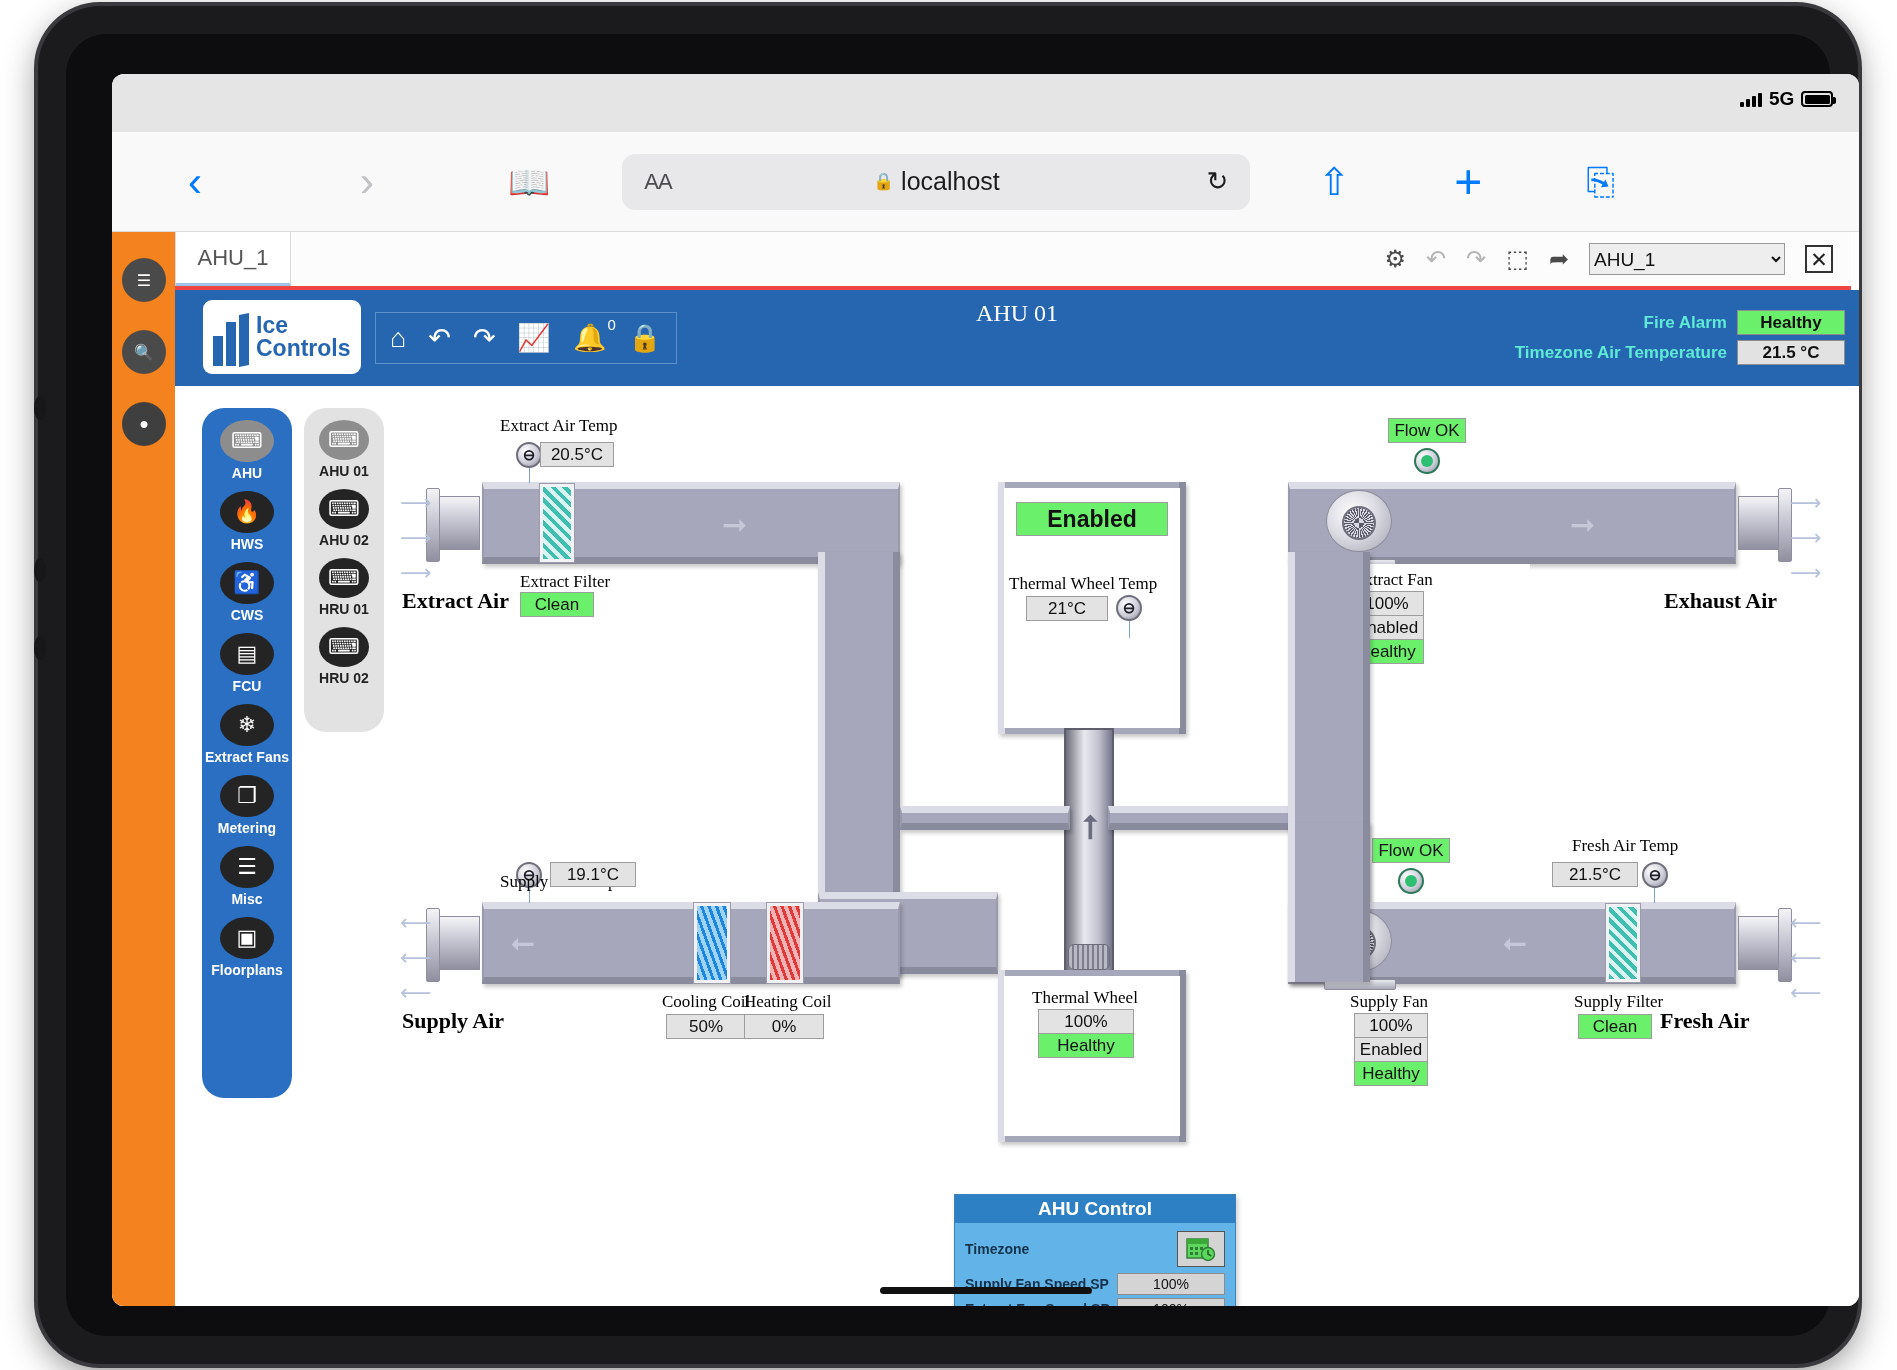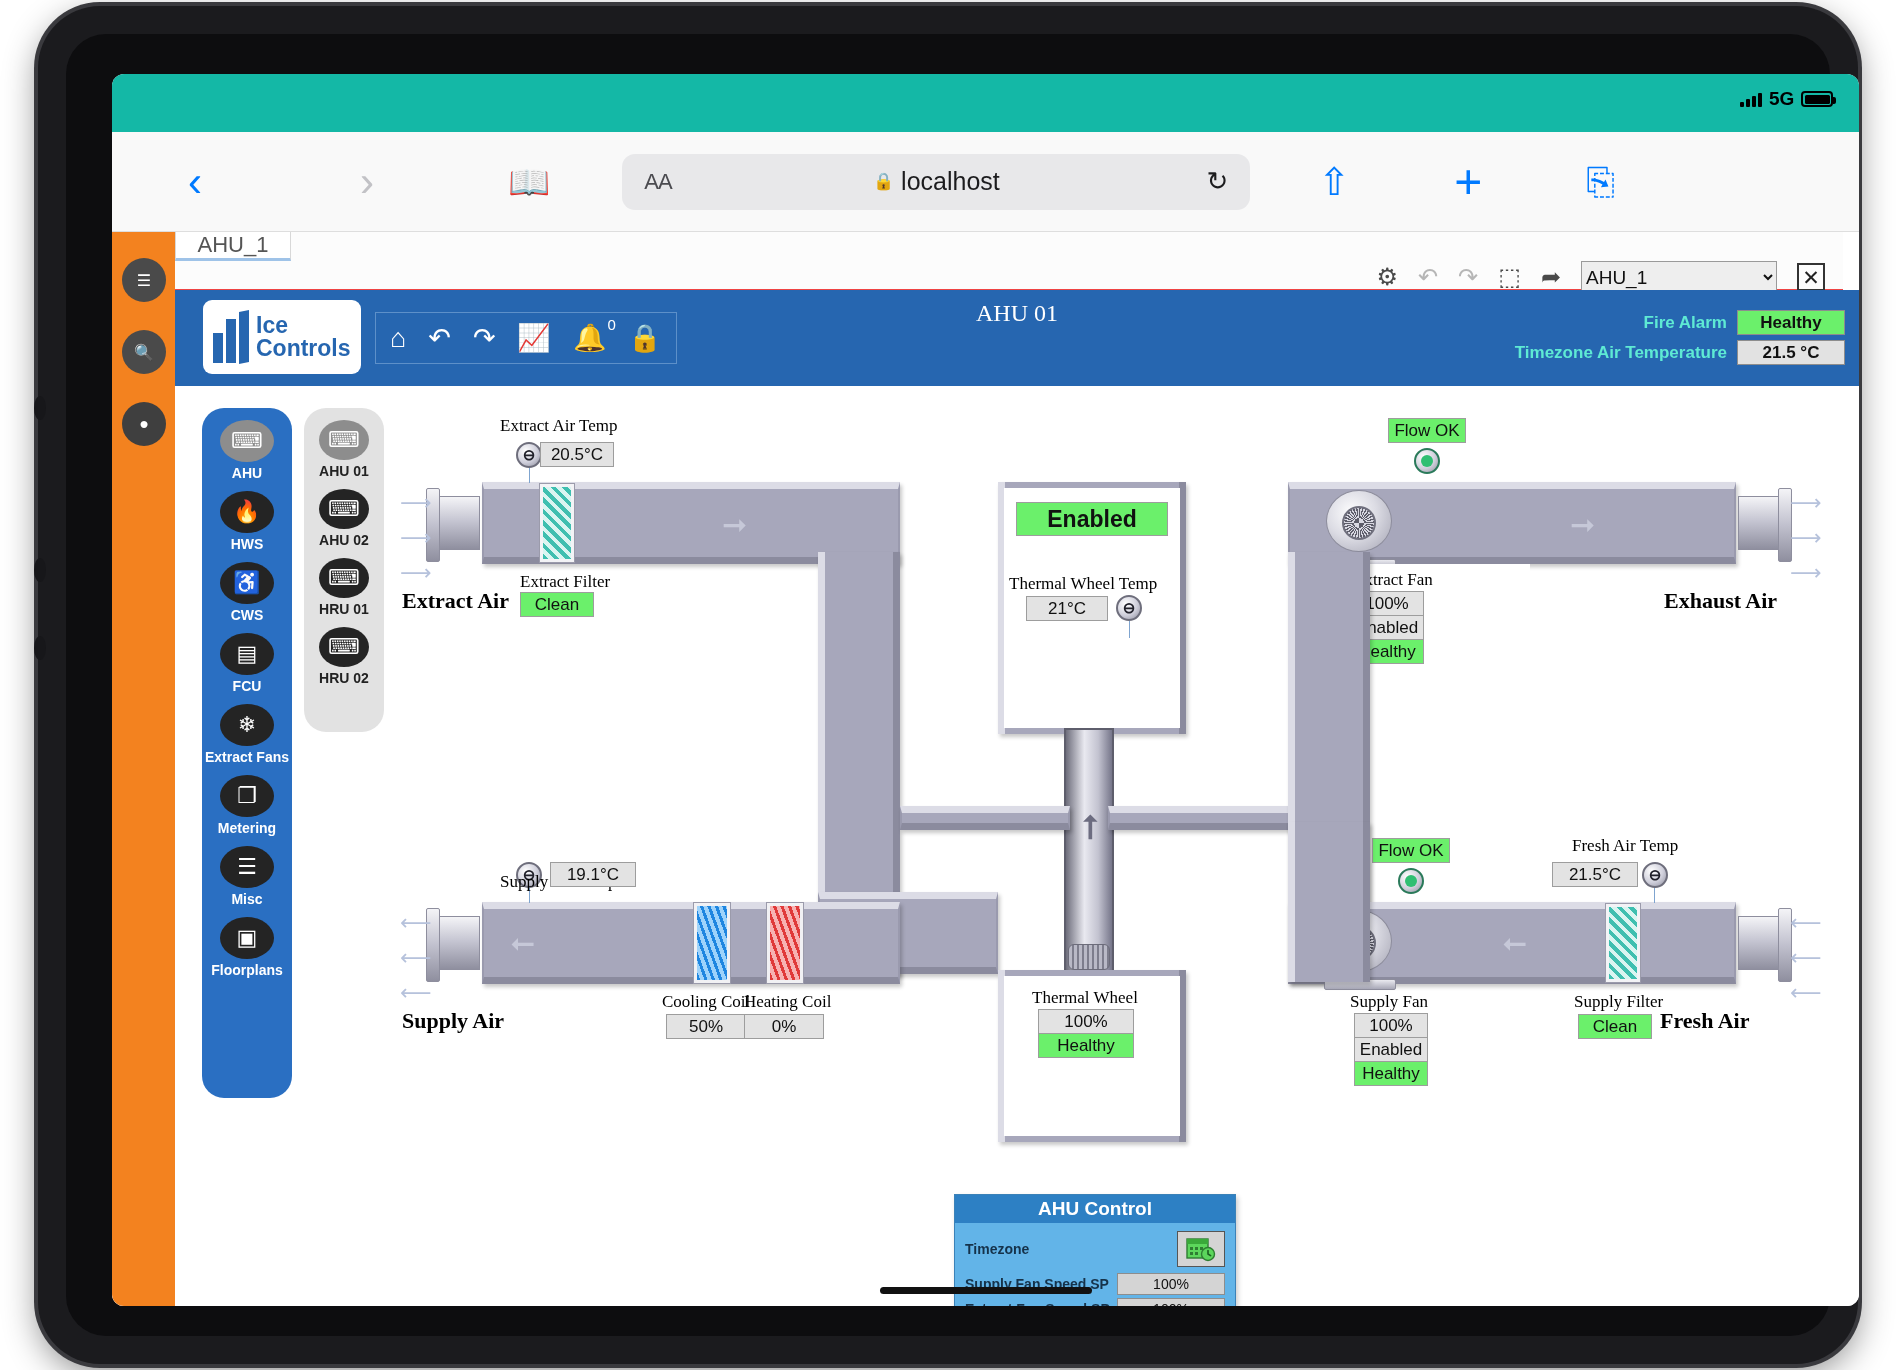--- a/index.html
+++ b/index.html
@@ -31,21 +31,21 @@
     width: 1747px; height: 1232px;
     background: #ffffff;
     border-radius: 12px;
     overflow: hidden;
   }
   .side-btn { position:absolute; background:#17171a; border-radius:50%; }
 
   
   #status-bar {
     position: absolute; left:0; top:0; width:100%; height:58px;
-    background:#14b8a6;
+    background:#e5e5e5;
     padding-left:48px;
   }
   #status-right {
     position:absolute; right:26px; top:14px;
     display:flex; align-items:center; gap:7px;
   }
   .sig-bars { display:flex; align-items:flex-end; gap:2px; height:16px; }
   .sig-bars i { display:block; width:4px; background:#000; border-radius:1px; }
   .sig-bars i:nth-child(1){height:5px}
   .sig-bars i:nth-child(2){height:8px}
@@ -100,23 +100,23 @@
     border-radius:50%; background:#4a4a4a;
     display:flex; align-items:center; justify-content:center;
     color:#fff; cursor:pointer;
   }
   #rail-menu{ top:26px; }
   #rail-search{ top:98px; }
   #rail-user{ top:170px; background:#3f3f3f; }
 
   
   #tabstrip {
-    position:absolute; left:63px; top:0; right:16px; height:58px;
-    background:#fcfcfc; border-bottom:1px solid #ef4444;
-    display:flex; align-items:stretch;flex-direction:column;
+    position:absolute; left:63px; top:0; right:8px; height:58px;
+    background:#fcfcfc; border-bottom:4px solid #ef4444;
+    display:flex; align-items:stretch;
   }
   #app-tab {
     width:116px; background:#fff;
     border:1px solid #d8d8d8; border-bottom:3px solid #9fc3e8; border-top:none;
     display:flex; align-items:center; justify-content:center;
     font-size:22px; color:#555; cursor:pointer;
   }
   #tab-tools {
     margin-left:auto; display:flex; align-items:center; gap:20px;
     padding-right:18px;
@@ -135,21 +135,21 @@
   }
 
   
   #scada-header {
     position:absolute; left:63px; top:58px; right:0; height:96px;
     background:#2666b0;
   }
   #logo-box {
     position:absolute; left:28px; top:10px; width:158px; height:74px;
     background:#fff; border-radius:9px;
-    display:flex; align-items:center; padding:14px 10px; gap:7px;
+    display:flex; padding:14px 10px; gap:7px;
   }
   #logo-bars { display:flex; align-items:flex-end; gap:3px; height:52px; }
   #logo-bars i{display:block;width:10px;background:#2666b0;}
   #logo-bars i:nth-child(1){height:30px}
   #logo-bars i:nth-child(2){height:44px}
   #logo-bars i:nth-child(3){height:52px;transform:skewY(-12deg);}
   #logo-text{ display:flex;flex-direction:column; line-height:1.0;}
   #logo-text span{ font-size:23px;font-weight:bold;color:#2666b0;}
   #hdr-icons {
     position:absolute; left:200px; top:22px;

